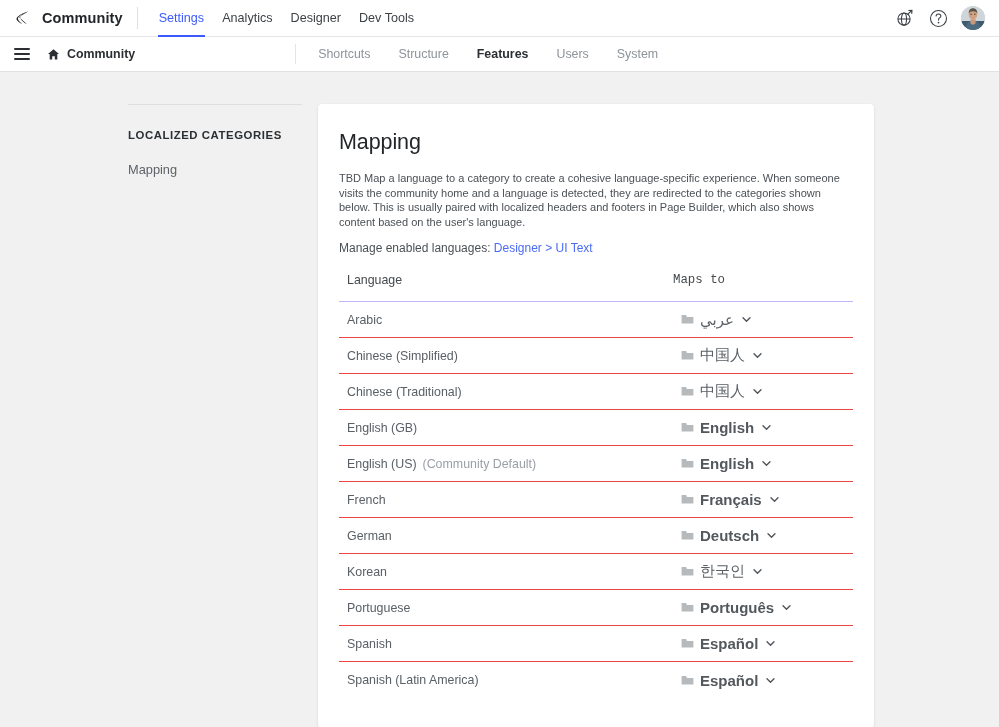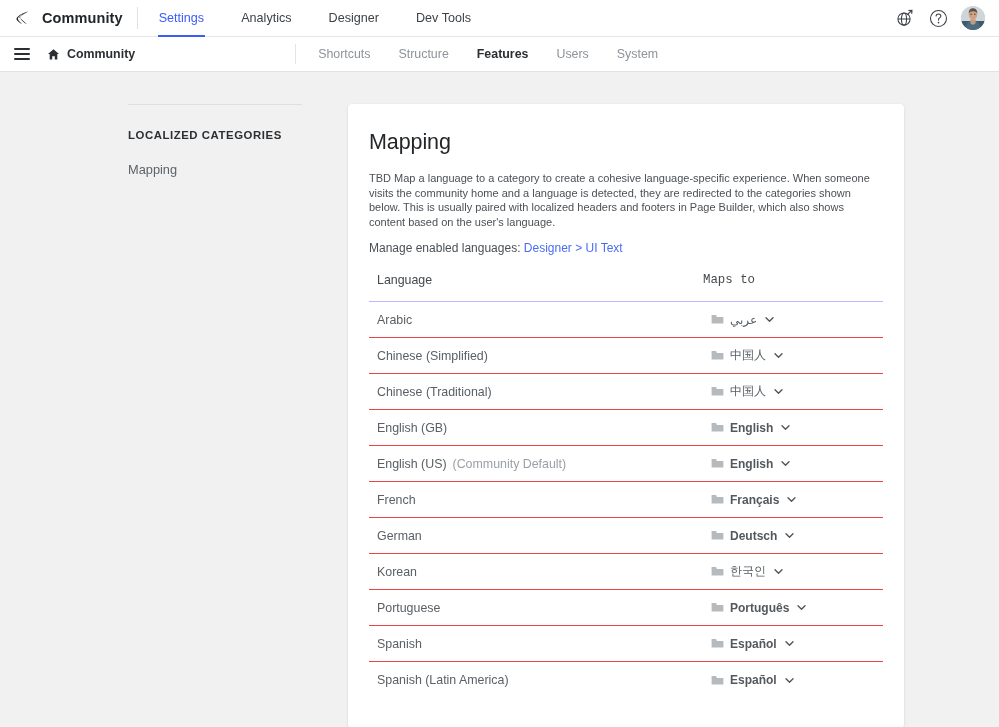--- a/index.html
+++ b/index.html
@@ -42,21 +42,21 @@
     margin-right: 14px;
     white-space: nowrap;
   }
   .vdiv {
     width: 1px;
     height: 22px;
     background: #e0e0e0;
     margin-right: 12px;
     flex: 0 0 auto;
   }
-  .maintabs { display: flex; align-items: stretch; height: 37px; gap: 19px; }
+  .maintabs { display: flex; align-items: stretch; height: 37px; }
   .maintab {
     display: flex; align-items: center;
     padding: 0 9px;
     height: 37px;
     font-size: 12.6px;
     color: #3d4247;
     white-space: nowrap;
     position: relative;
     cursor: pointer;
   }
@@ -133,21 +133,21 @@
   }
   .subtab.active { color: #2b2f33; font-weight: bold; }
 
   
   .page {
     display: flex;
     align-items: flex-start;
     padding-top: 32px;
   }
   .sidebar {
-    width: 348px;
+    width: 318px;
     flex: 0 0 auto;
     padding-left: 128px;
     padding-top: 0;
   }
   .side-divider {
     height: 1px;
     background: #dfdfdf;
     width: 174px;
     margin-bottom: 24px;
   }
@@ -227,21 +227,21 @@
     color: #9aa0a6;
     margin-left: 6px;
   }
   .maps-cell {
     display: flex;
     align-items: center;
     gap: 6px;
   }
   .folder-icon { flex: 0 0 auto; display: block; }
   .maps-label {
-    font-size: 12px;
+    font-size: 15px;
     color: #5a6065;
     white-space: nowrap;
   }
   .maps-label.latin { font-weight: bold; color: #53585d; }
   .chev { flex: 0 0 auto; display: block; margin-left: 1px; cursor: pointer; }
 </style>
 </head>
 <body>
 
 <div class="topbar">

